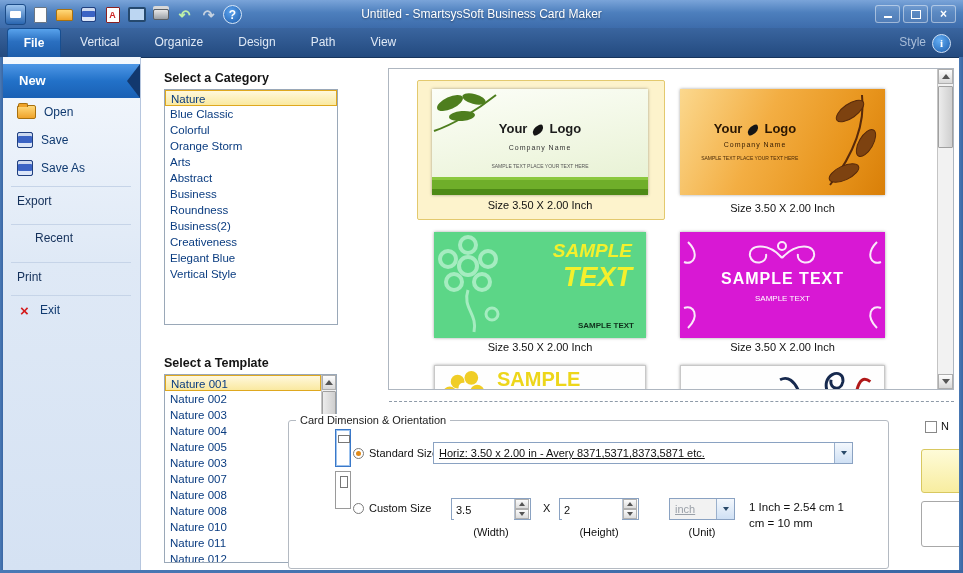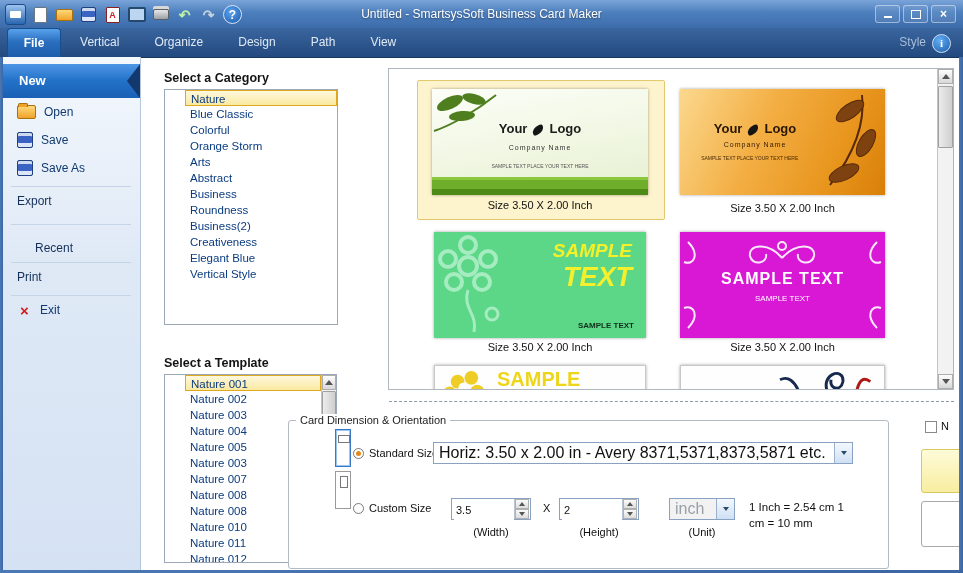--- a/index.html
+++ b/index.html
@@ -61,21 +61,21 @@
   .ic-folder{width:17px;height:12px;background:linear-gradient(180deg,#ffd97a,#efa32a);border:1px solid #a8700e;border-radius:2px;position:relative;}
   .ic-folder::before{content:"";position:absolute;left:0;top:-3px;width:8px;height:3px;background:#efa32a;border:1px solid #a8700e;border-bottom:none;border-radius:2px 2px 0 0;}
   .ic-floppy{width:14px;height:14px;background:#3b63c4;border:1px solid #21407f;border-radius:2px;
     box-shadow:inset 0 -4px 0 #dce6f8, inset 0 3px 0 #cdd9ef;}
   .ic-exit{width:15px;height:15px;color:#d41c1c;font-size:15px;font-weight:bold;line-height:15px;text-align:center;}
   .bs-sep{position:absolute;left:8px;width:120px;height:1px;background:#c6d4e8;}
 
   
   .heading{position:absolute;font-weight:bold;font-size:12.5px;color:#141414;}
   .listbox{position:absolute;background:#fff;border:1px solid #9aa8b8;overflow:hidden;}
-  .li{height:16px;line-height:16px;padding-left:5px;font-size:11.5px;color:#0a3c80;white-space:nowrap;margin-left:20px;}
+  .li{height:16px;line-height:16px;padding-left:5px;font-size:11.5px;color:#0a3c80;white-space:nowrap;}
   .li.sel{background:linear-gradient(180deg,#fff8dd,#fae9a0);border:1px solid #dfa81f;box-sizing:border-box;}
 
   
   .sb{position:absolute;top:0;bottom:0;width:15px;background:#f2f2f2;border-left:1px solid #c4c4c4;box-sizing:border-box;}
   .sb-btn{position:absolute;left:0;width:14px;height:15px;background:linear-gradient(180deg,#fdfdfd,#d8d8d8);border:1px solid #aeaeae;box-sizing:border-box;display:flex;align-items:center;justify-content:center;}
   .sb-up{top:0;} .sb-down{bottom:0;}
   .tri-up{width:0;height:0;border-left:4px solid transparent;border-right:4px solid transparent;border-bottom:5px solid #555;}
   .tri-down{width:0;height:0;border-left:4px solid transparent;border-right:4px solid transparent;border-top:5px solid #555;}
   .sb-thumb{position:absolute;left:0;width:14px;background:linear-gradient(90deg,#ececec,#cfcfcf);border:1px solid #a0a0a0;box-sizing:border-box;border-radius:1px;}
 
@@ -111,21 +111,21 @@
   .group-label{position:absolute;left:296px;top:414px;background:#fff;padding:0 4px;font-size:11px;color:#222;}
   .thumb{position:absolute;width:16px;height:38px;background:#fff;border:1px solid #9a9a9a;box-sizing:border-box;}
   .thumb::before{content:"";position:absolute;background:#fff;border:1px solid #777;}
   .thumb-h::before{left:2px;top:5px;width:10px;height:6px;}
   .thumb-h{border-color:#3a78c8;box-shadow:0 0 0 1px #9cc2ee inset;}
   .thumb-v::before{left:4px;top:4px;width:6px;height:10px;}
   .radio{position:absolute;width:11px;height:11px;border:1px solid #7a7a7a;border-radius:50%;background:#fff;box-sizing:border-box;}
   .radio.on::before{content:"";position:absolute;left:2px;top:2px;width:5px;height:5px;border-radius:50%;background:#e08a1a;}
   .rlabel{position:absolute;font-size:11px;color:#111;}
   .combo{position:absolute;height:22px;background:#fff;border:1px solid #8aa2c2;box-sizing:border-box;}
-  .combo .ctext{position:absolute;left:5px;top:0;right:20px;line-height:20px;font-size:16px;color:#111;white-space:nowrap;overflow:hidden;}
+  .combo .ctext{position:absolute;left:5px;top:0;right:20px;line-height:20px;font-size:11px;color:#111;white-space:nowrap;overflow:hidden;text-decoration:underline;}
   .combo .cbtn{position:absolute;right:0;top:0;bottom:0;width:17px;background:linear-gradient(180deg,#f4f8fd,#cfe0f4);border-left:1px solid #9ab0cc;display:flex;align-items:center;justify-content:center;}
   .combo .cbtn .tri-down{border-top-color:#2a4a6a;border-left-width:3.5px;border-right-width:3.5px;border-top-width:4.5px;}
   .combo.disabled{background:#f2f2f2;}
   .combo.disabled .ctext{color:#9aa0a8;}
   .spinbox{position:absolute;width:80px;height:22px;border:1px solid #8aa2c2;background:#fff;box-sizing:border-box;}
   .spinbox input{position:absolute;left:2px;top:1px;width:56px;height:18px;border:none;outline:none;font-family:"Liberation Sans",sans-serif;font-size:11px;color:#111;}
   .spin-btns{position:absolute;right:0;top:0;bottom:0;width:15px;border-left:1px solid #b8c4d4;}
   .spin-up,.spin-dn{position:absolute;left:0;width:14px;height:10px;background:linear-gradient(180deg,#fbfbfb,#dcdcdc);border:1px solid #b0b0b0;box-sizing:border-box;display:flex;align-items:center;justify-content:center;}
   .spin-up{top:0;} .spin-dn{bottom:0;}
   .spin-up .tri-up{border-left-width:3px;border-right-width:3px;border-bottom-width:4px;}
@@ -196,21 +196,21 @@
     </div>
     <div class="bs-item" style="top:98px;">
       <span class="ic-floppy"></span>
       <span>Save As</span>
     </div>
     <div class="bs-sep" style="top:129px;"></div>
     <div class="bs-item bs-plain" style="top:131px;">
       <span>Export</span>
     </div>
     <div class="bs-sep" style="top:167px;"></div>
-    <div class="bs-item bs-plain" style="top:178px;padding-left:32px;">
+    <div class="bs-item bs-plain" style="top:168px;padding-left:32px;">
       <span>Recent</span>
     </div>
     <div class="bs-sep" style="top:205px;"></div>
     <div class="bs-item bs-plain" style="top:207px;align-items:center;">
       <span>Print</span>
     </div>
     <div class="bs-sep" style="top:238px;"></div>
     <div class="bs-item" style="top:240px;">
       <span class="ic-exit">×</span>
       <span>Exit</span>

